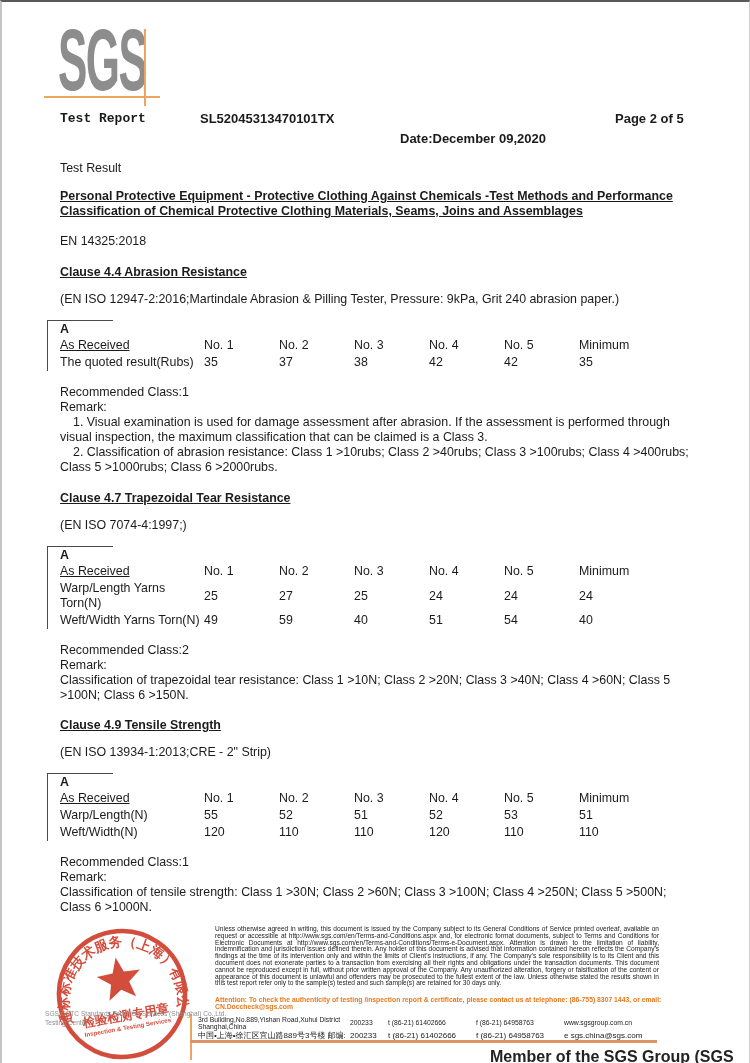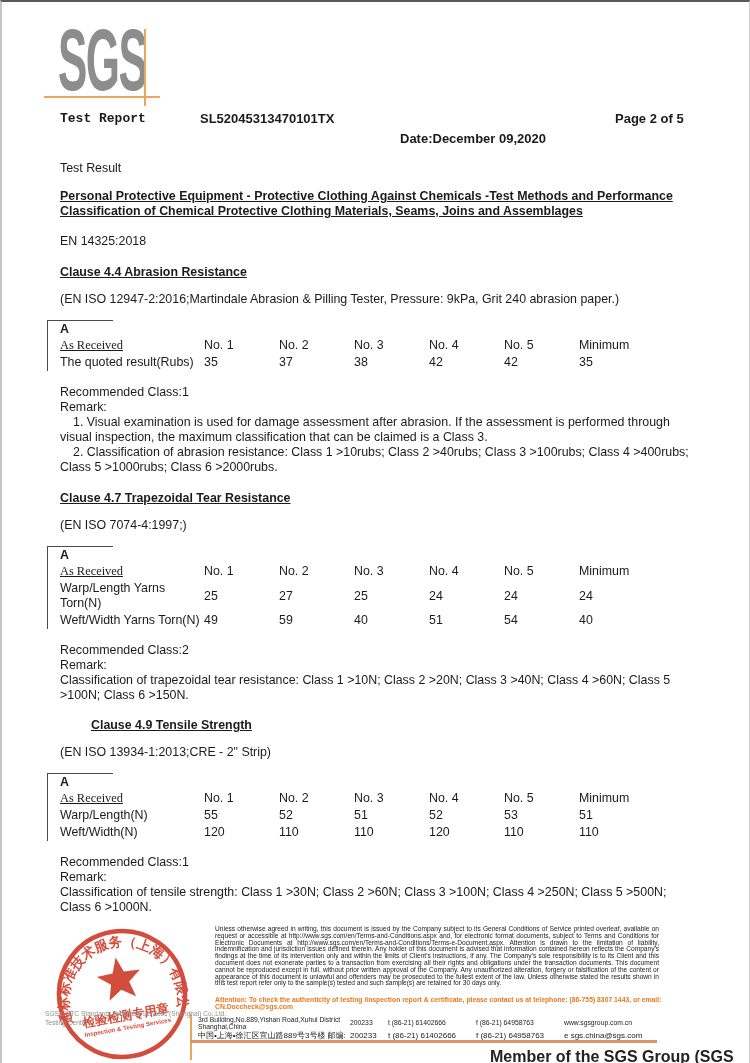--- a/index.html
+++ b/index.html
@@ -22,32 +22,32 @@
   .rh-label { width:140px;font-family:Liberation Mono, monospace; }
   .rh-number { width:200px; }
   .rh-date { width:215px;margin-top:20px; }
   
   .content { padding-left:58px; padding-right:60px; font-size:12.4px; line-height:15px; }
   .test-result { margin-top:15px; }
   .doc-title { margin-top:13px; font-weight:bold; text-decoration:underline; }
   .standard { margin-top:15px; }
   .clause-heading { font-weight:bold; text-decoration:underline; }
   .mt16 { margin-top:16px; }
-  .mt15 { margin-top:15px;margin-left:31px; }
+  .mt15 { margin-top:15px; }
   .method { margin-top:12px; }
   
   .rtable { margin-top:13px; margin-left:-13px; border-left:1px solid #4a4a4a; }
   .trow { display:flex; align-items:center; }
   .cell { width:75px; }
   .cell.label { width:156px; text-align:left; padding-left:12px; }
   .cell.min { width:82px; }
   .grouprow .label { border-top:1px solid #4a4a4a; width:65px; padding-top:1px; font-weight:bold; }
   .headrow { min-height:17px; }
   .datarow { min-height:17px; padding:1px 0; }
-  .u { text-decoration:underline;font-family:Liberation Serif, serif; }
+  .u { text-decoration:underline; }
   .rec-class { margin-top:14px; }
   .remark-item.indented { text-indent:13px; }
   
   .footer { position:absolute; left:0; top:912px; width:750px; height:151px; font-size:6.9px; }
   .stamp { position:absolute; left:50px; top:10px; width:140px; height:140px; transform:rotate(-10deg); opacity:.9; }
   .stamp-company { position:absolute; left:43px; top:96px; width:185px; color:#8f8f8f; font-size:6.6px; line-height:8.5px; z-index:3; }
   .legal { position:absolute; left:213px; top:12px; width:444px; font-size:6.6px; line-height:6.8px; text-align:justify; color:#222; }
   .attention { position:absolute; left:213px; top:82px; width:460px; font-size:6.8px; line-height:7.4px; font-weight:bold; color:#e8791d; }
   .addr-vline { position:absolute; left:188px; top:100px; width:2px; height:46px; background:#eda45c; }
   .addr-grid { position:absolute; left:196px; top:102px; width:470px; }

